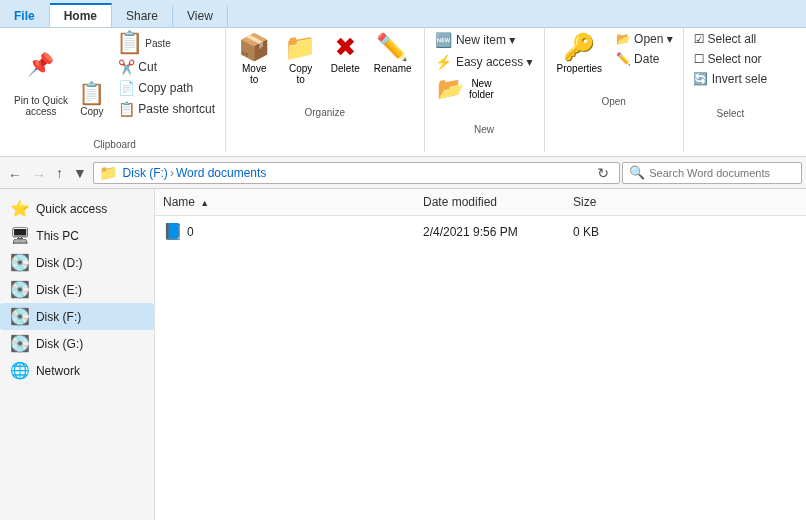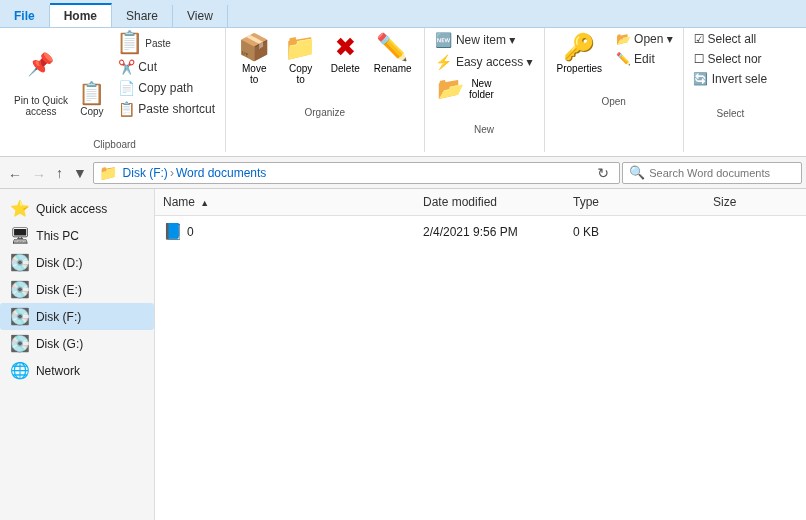--- a/index.html
+++ b/index.html
@@ -170,21 +170,21 @@
           <div class="icon" style="font-size:26px; color:#d04000;">🔑</div>
           <div class="label">Properties</div>
         </div>
         <div class="ribbon-col" style="gap:2px;">
           <div class="ribbon-btn-small">
             <span>📂</span>
             <span>Open ▾</span>
           </div>
           <div class="ribbon-btn-small">
             <span>✏️</span>
-            <span>Edit</span>
+            <span>Date</span>
           </div>
         </div>
       </div>
       <div class="ribbon-group-label">Open</div>
     </div>
 
     <div class="ribbon-group" style="border-right:none; min-width:90px;">
       <div class="ribbon-col" style="gap:2px;">
         <div class="ribbon-btn-small">
           <span>☑</span>
@@ -258,21 +258,20 @@
     </div>
   </div>
 
   <div class="file-pane">
     <div class="file-header">
       <div class="file-header-cell col-name">
         <span>Name</span>
         <span class="sort-arrow">▲</span>
       </div>
       <div class="file-header-cell col-date">Date modified</div>
-      <div class="file-header-cell col-type">Type</div>
       <div class="file-header-cell col-size">Size</div>
     </div>
 
     <div class="file-row">
       <div class="file-name-cell file-cell">
         <span class="file-icon" style="font-size:16px; color:#295496;">📘</span>
         <span>0</span>
       </div>
       <div class="file-cell col-date">2/4/2021 9:56 PM</div>
       <div class="file-cell col-size">0 KB</div>

